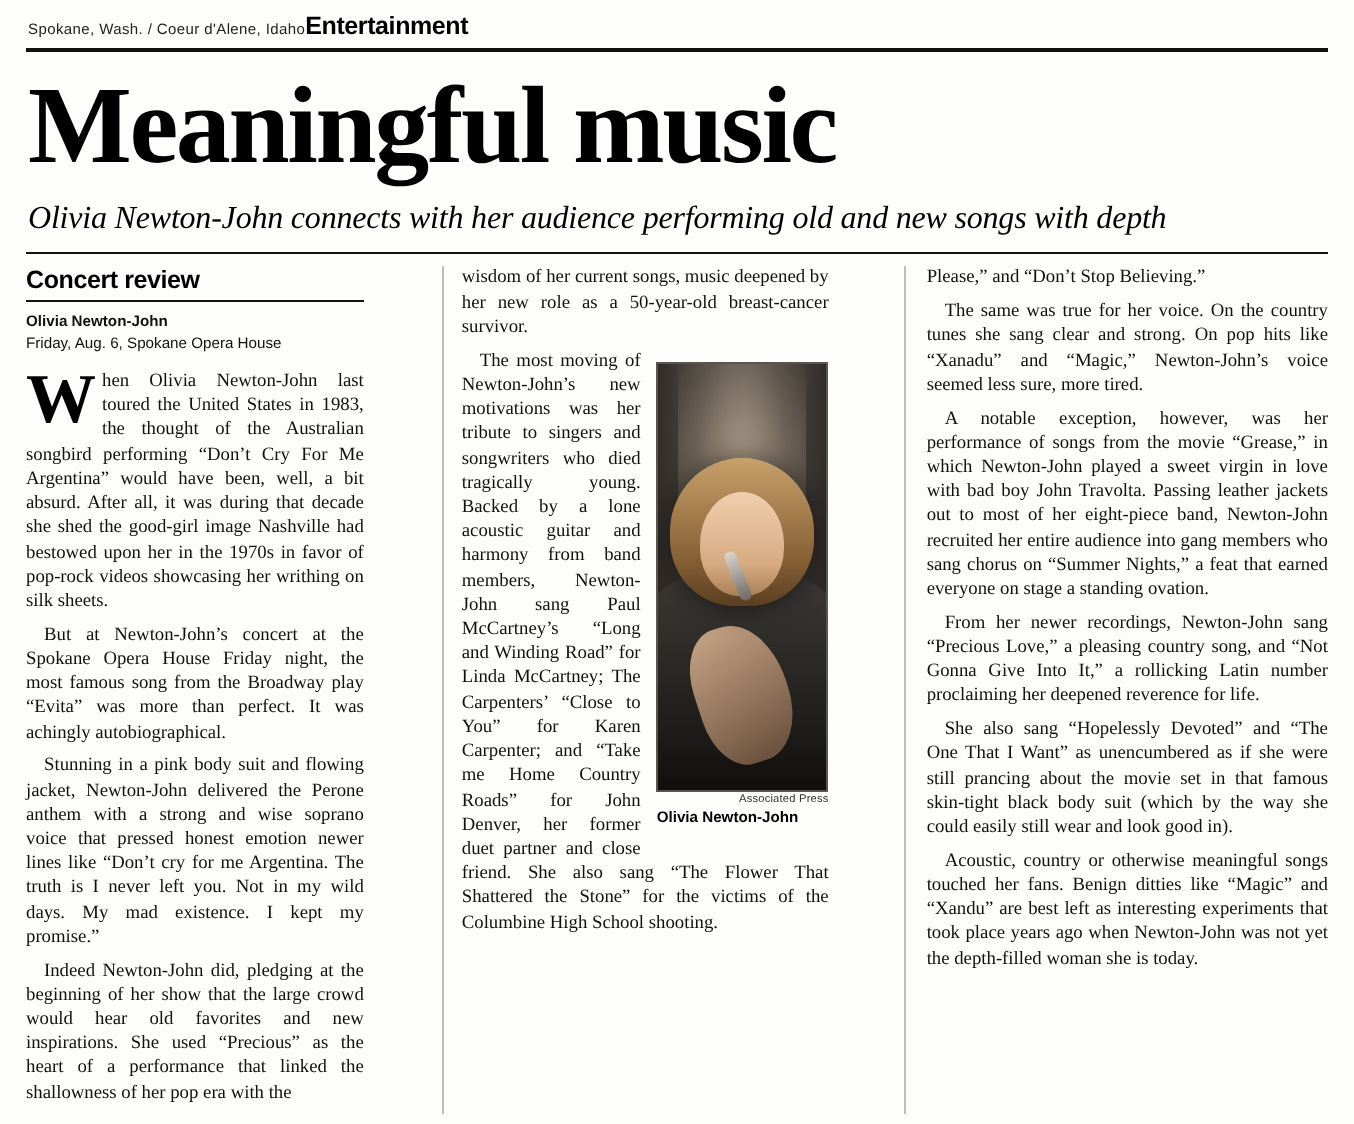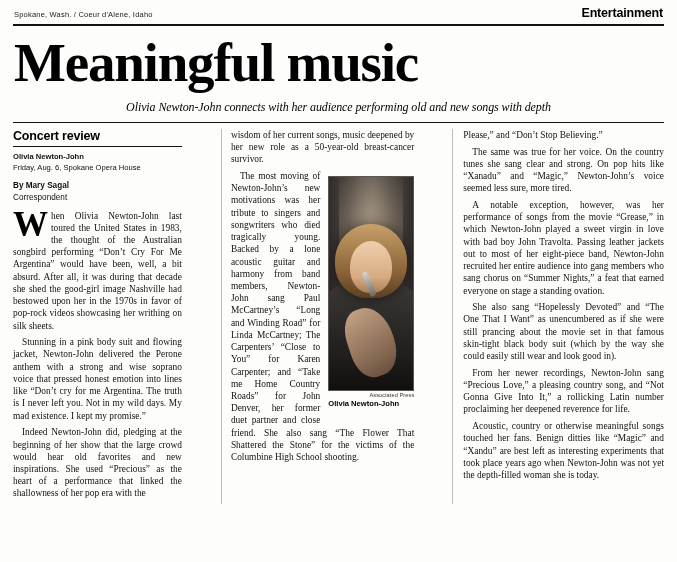--- a/index.html
+++ b/index.html
@@ -20,21 +20,20 @@
     width: 677px;
     height: 562px;
     background: #fdfdfb;
     padding: 0;
     box-sizing: border-box;
   }
   
   .masthead {
     display: flex;
     align-items: flex-end;
-    justify-content: space-between;
     padding: 6px 14px 3px 14px;
     box-sizing: border-box;
   }
   .masthead-left {
     font-family: "Liberation Sans", sans-serif;
     font-size: 7.5px;
     letter-spacing: 0.2px;
     color: #222;
     padding-bottom: 1px;
   }
@@ -55,26 +54,25 @@
     font-weight: bold;
     font-size: 55px;
     line-height: 1.02;
     letter-spacing: -1.2px;
     margin: 9px 14px 0 14px;
     color: #000;
   }
   .deck {
     font-family: "Liberation Serif", serif;
     font-style: italic;
-    font-size: 12px;
+    font-size: 16px;
     line-height: 1.15;
     margin: 10px 14px 0 14px;
     color: #000;
     letter-spacing: -0.1px;
-    text-align: center;
   }
   .rule-thin {
     border-top: 1.1px solid #111;
     margin: 7px 13px 0 13px;
   }
   
   .columns {
     display: flex;
     margin: 0 13px;
     padding-top: 6px;
@@ -258,27 +256,24 @@
 
   <div class="columns">
 
     <div class="col col1">
       <div class="kicker">Concert review</div>
       <div class="kicker-rule"></div>
       <div class="credit-block">
         <div class="who">Olivia Newton-John</div>
         <div>Friday, Aug. 6, Spokane Opera House</div>
       </div>
-      <div class="byline">
-        <div class="name">By Mary Sagal</div>
-        <div>Correspondent</div>
-      </div>
 
       <p class="dropcap-para clearfix"><span class="dropcap">W</span><span>hen Olivia Newton-John last toured the United States in 1983, the thought of the Australian songbird performing “Don’t Cry For Me Argentina” would have been, well, a bit absurd. After all, it was during that decade she shed the good-girl image Nashville had bestowed upon her in the 1970s in favor of pop-rock videos showcasing her writhing on silk sheets.</span></p>
-      <p class="body indent">Stunning in a pink body suit and flowing jacket, Newton-John delivered the Perone anthem with a strong and wise soprano voice that pressed honest emotion into lines like “Don’t cry for me Argentina. The truth is I never left you. Not in my wild days. My mad existence. I kept my promise.”</p>
+      <p class="body indent">But at Newton-John’s concert at the Spokane Opera House Friday night, the most famous song from the Broadway play “Evita” was more than perfect. It was achingly autobiographical.</p>
+      <p class="body indent">Stunning in a pink body suit and flowing jacket, Newton-John delivered the Perone anthem with a strong and wise soprano voice that pressed honest emotion newer lines like “Don’t cry for me Argentina. The truth is I never left you. Not in my wild days. My mad existence. I kept my promise.”</p>
       <p class="body indent">Indeed Newton-John did, pledging at the beginning of her show that the large crowd would hear old favorites and new inspirations. She used “Precious” as the heart of a performance that linked the shallowness of her pop era with the</p>
     </div>
 
     <div class="col col2">
       <p class="body noindent">wisdom of her current songs, music deepened by her new role as a 50-year-old breast-cancer survivor.</p>
 
       <div class="wrap-float">
         <div class="photo-wrap">
           <div class="photo">
             <div class="bg"></div>
@@ -295,19 +290,19 @@
       </div>
 
       <p class="body indent">The most moving of Newton-John’s new motivations was her tribute to singers and songwriters who died tragically young. Backed by a lone acoustic guitar and harmony from band members, Newton-John sang Paul McCartney’s “Long and Winding Road” for Linda McCartney; The Carpenters’ “Close to You” for Karen Carpenter; and “Take me Home Country Roads” for John Denver, her former duet partner and close friend. She also sang “The Flower That Shattered the Stone” for the victims of the Columbine High School shooting.</p>
       <div class="clearfix"></div>
     </div>
 
     <div class="col col3">
       <p class="body noindent">Please,” and “Don’t Stop Believing.”</p>
       <p class="body indent">The same was true for her voice. On the country tunes she sang clear and strong. On pop hits like “Xanadu” and “Magic,” Newton-John’s voice seemed less sure, more tired.</p>
       <p class="body indent">A notable exception, however, was her performance of songs from the movie “Grease,” in which Newton-John played a sweet virgin in love with bad boy John Travolta. Passing leather jackets out to most of her eight-piece band, Newton-John recruited her entire audience into gang members who sang chorus on “Summer Nights,” a feat that earned everyone on stage a standing ovation.</p>
+      <p class="body indent">From her newer recordings, Newton-John sang “Precious Love,” a pleasing country song, and “Not Gonna Give Into It,” a rollicking Latin number proclaiming her deepened reverence for life.</p>
       <p class="body indent">She also sang “Hopelessly Devoted” and “The One That I Want” as unencumbered as if she were still prancing about the movie set in that famous skin-tight black body suit (which by the way she could easily still wear and look good in).</p>
-      <p class="body indent">From her newer recordings, Newton-John sang “Precious Love,” a pleasing country song, and “Not Gonna Give Into It,” a rollicking Latin number proclaiming her deepened reverence for life.</p>
       <p class="body indent">Acoustic, country or otherwise meaningful songs touched her fans. Benign ditties like “Magic” and “Xandu” are best left as interesting experiments that took place years ago when Newton-John was not yet the depth-filled woman she is today.</p>
     </div>
 
   </div>
 </div>
 
 </body></html>

